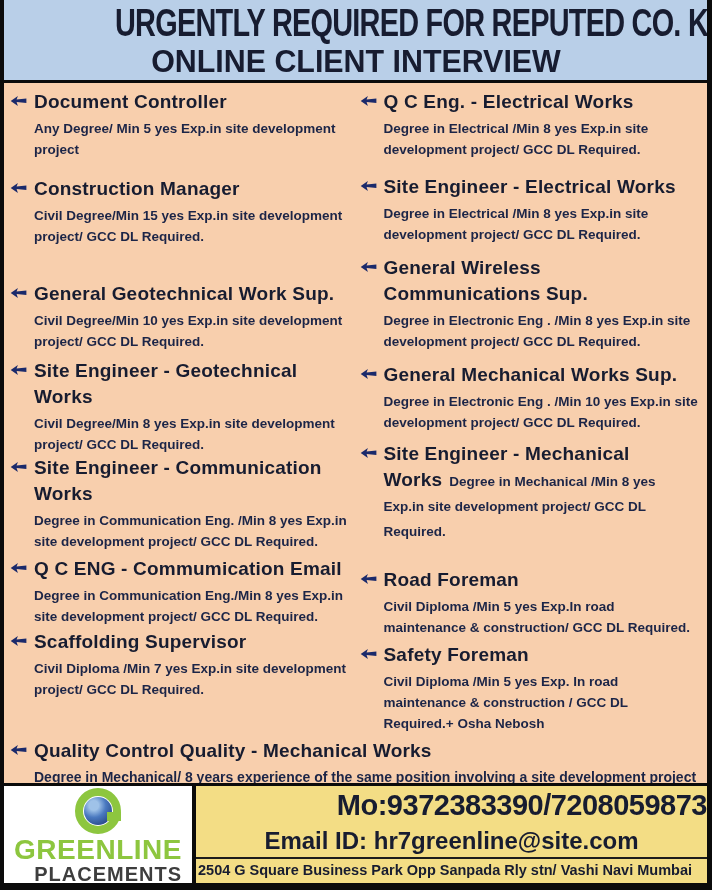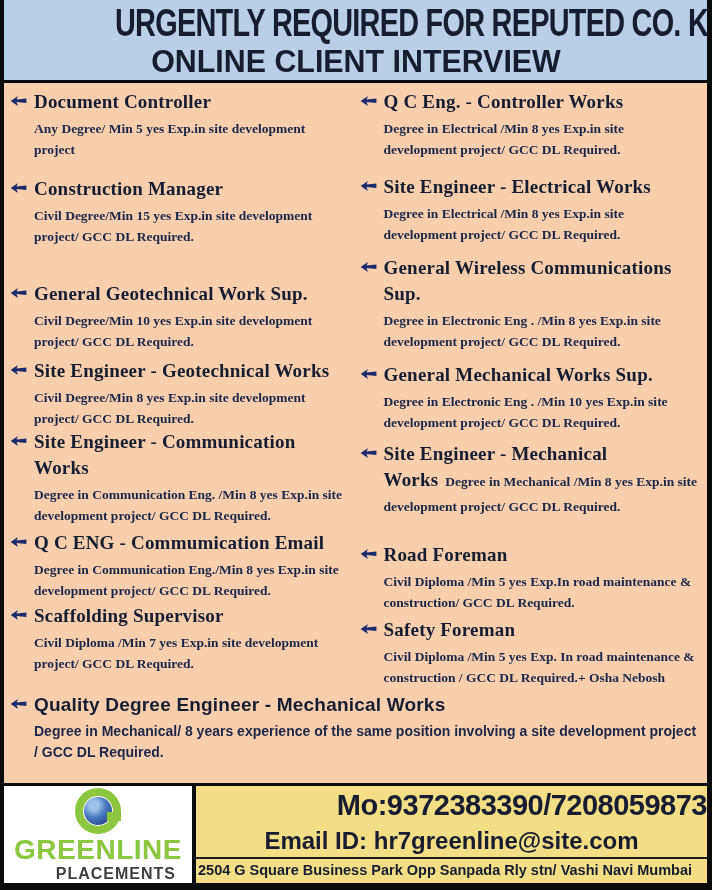--- a/index.html
+++ b/index.html
@@ -28,21 +28,21 @@
   .hdr-line1 span{
     display:inline-block;transform:scaleX(.74);transform-origin:50% 50%;
     font-size:39px;font-weight:900;letter-spacing:-1px;line-height:42px;white-space:nowrap;
   }
   .hdr-line2 span{
     display:inline-block;transform:scaleX(.98);transform-origin:50% 50%;
     font-size:31px;font-weight:900;letter-spacing:0;line-height:36px;white-space:nowrap;
   }
   
   .bd{flex:1;padding:6px 8px 0 6px;overflow:hidden;}
-  .cols{display:flex;gap:10px;font-family:Liberation Serif, serif;}
+  .cols{display:flex;gap:10px;}
   .col{width:50%;}
   .job{display:flex;align-items:flex-start;}
   .bullet{flex:0 0 24px;margin-top:6px;line-height:0;}
   .bullet svg{width:18px;height:12px;}
   .bullet path{fill:#1b2a6b;}
   .jb{flex:1;min-width:0;}
   .jt{
     font-size:19px;font-weight:bold;color:var(--title-dark,#171c30);
     line-height:26px;letter-spacing:.2px;
   }
@@ -88,22 +88,22 @@
   }
   .logo-globe{
     width:28px;height:28px;border-radius:50%;
     background:radial-gradient(circle at 35% 30%,#9fc2e8 0 18%,#4a79c0 45%,#16306b 100%);
   }
   .brand{
     font-size:28px;font-weight:900;color:var(--brand-green,#8dc63f);
     letter-spacing:.5px;line-height:30px;margin-top:1px;
   }
   .brand-sub{
-    font-size:16px;font-weight:bold;color:var(--brand-gray,#3e3e3e);
-    letter-spacing:1px;line-height:18px;align-self:flex-end;padding-right:16px;
+    font-size:20px;font-weight:bold;color:var(--brand-gray,#3e3e3e);
+    letter-spacing:1px;line-height:18px;align-self:flex-end;padding-right:10px;
   }
   .ftr-right{
     flex:1;background:var(--footer-bg,#f3dd85);
     border-left:4px solid var(--border-black,#0b0b0b);
     display:flex;flex-direction:column;color:var(--title-dark,#171c30);overflow:hidden;
   }
   .phone{font-size:29px;font-weight:900;text-align:right;line-height:37px;margin-top:1px;letter-spacing:-.5px;padding-left:48px;}
   .email{font-size:24px;font-weight:900;text-align:center;line-height:33px;}
   .addr{
     font-size:14.5px;font-weight:bold;line-height:23px;
@@ -189,21 +189,21 @@
             </div>
         </div>
       </div>
 
       <div class="col col-right">
         <div class="job">
           <span class="bullet"><svg viewBox="0 0 18 13">
                 <path d="M0 6.6 L7.8 1.2 L6.4 5 L17 3.7 L17 8.6 L6.4 7.5 L7.8 11.8 Z"></path>
               </svg></span>
           <div class="jb">
-              <div class="jt">Q C Eng. - Controller Works</div>
+              <div class="jt">Q C Eng. - Electrical Works</div>
               <div class="jd">Degree in Electrical /Min 8 yes Exp.in site development project/ GCC DL Required.</div>
             </div>
         </div>
         <div class="job">
           <span class="bullet"><svg viewBox="0 0 18 13">
                 <path d="M0 6.6 L7.8 1.2 L6.4 5 L17 3.7 L17 8.6 L6.4 7.5 L7.8 11.8 Z"></path>
               </svg></span>
           <div class="jb">
               <div class="jt">Site Engineer - Electrical Works</div>
               <div class="jd">Degree in Electrical  /Min 8 yes Exp.in site development project/ GCC DL Required.</div>
@@ -252,21 +252,21 @@
             </div>
         </div>
       </div>
     </div>
 
     <div class="job full-job">
       <span class="bullet"><svg viewBox="0 0 18 13">
             <path d="M0 6.6 L7.8 1.2 L6.4 5 L17 3.7 L17 8.6 L6.4 7.5 L7.8 11.8 Z"></path>
           </svg></span>
       <div class="jb">
-          <div class="jt">Quality Degree Engineer - Mechanical Works</div>
+          <div class="jt">Quality Control Quality - Mechanical Works</div>
           <div class="jd">Degree in Mechanical/  8 years experience of the same position involving a site development project / GCC DL Required.</div>
         </div>
     </div>
   </main>
 
   <footer class="ftr">
     <div class="ftr-left">
       <div class="logo-ring">
         <div class="logo-globe"></div>
         <div class="logo-bar"></div>

